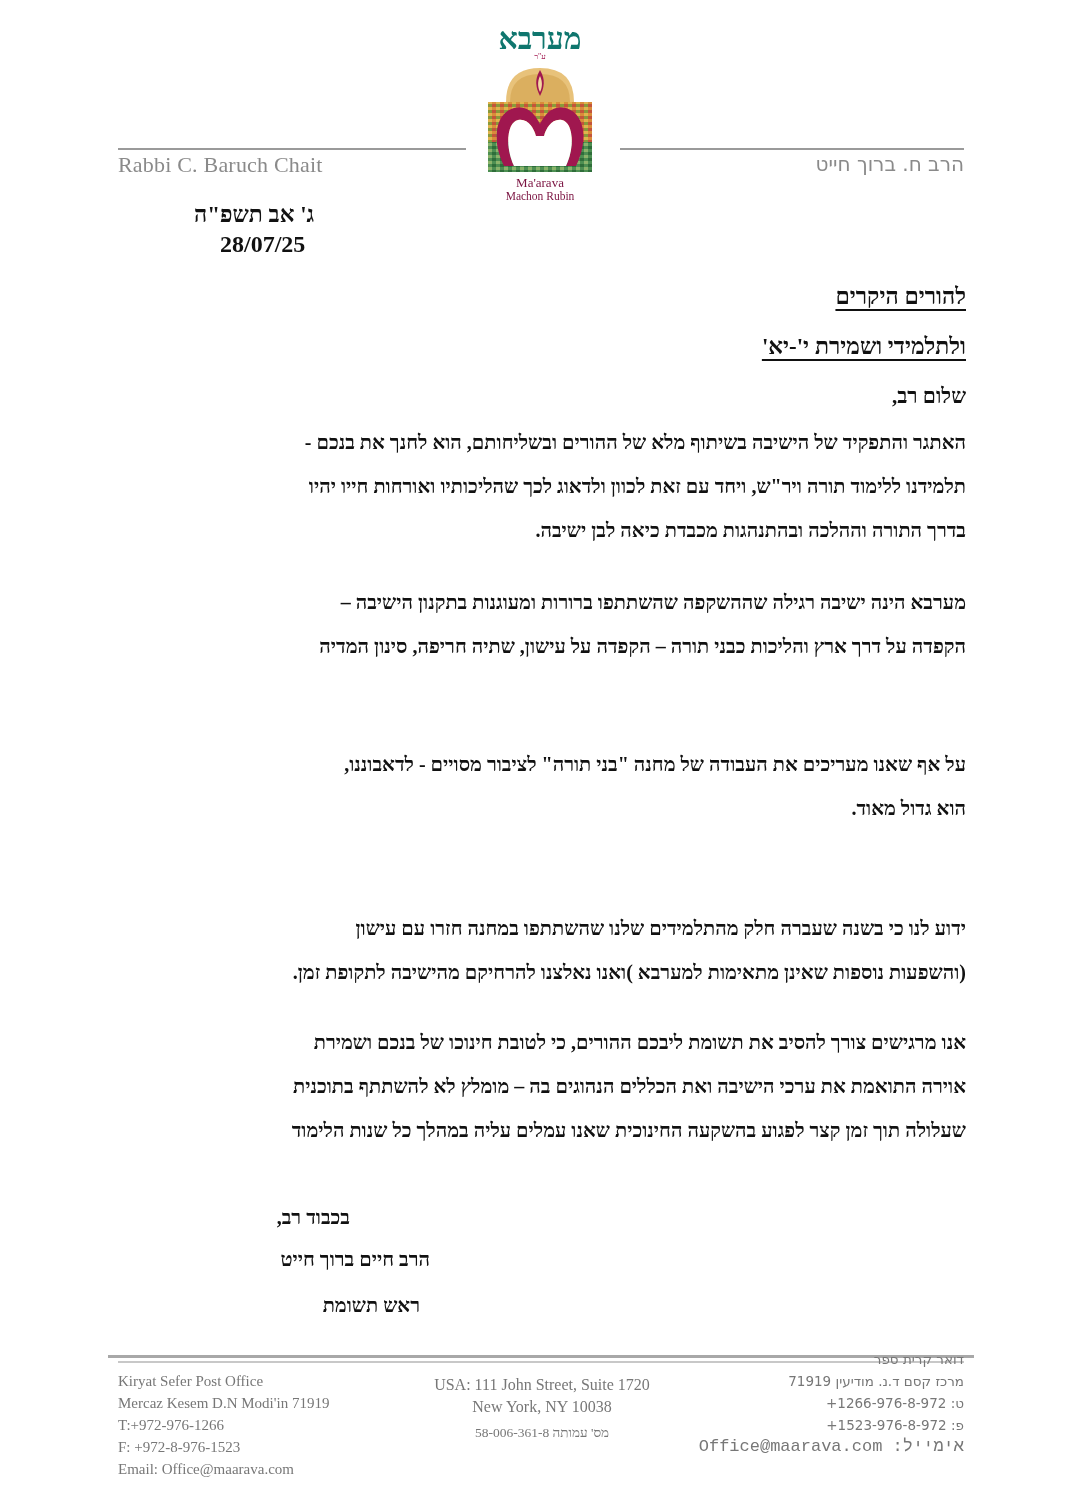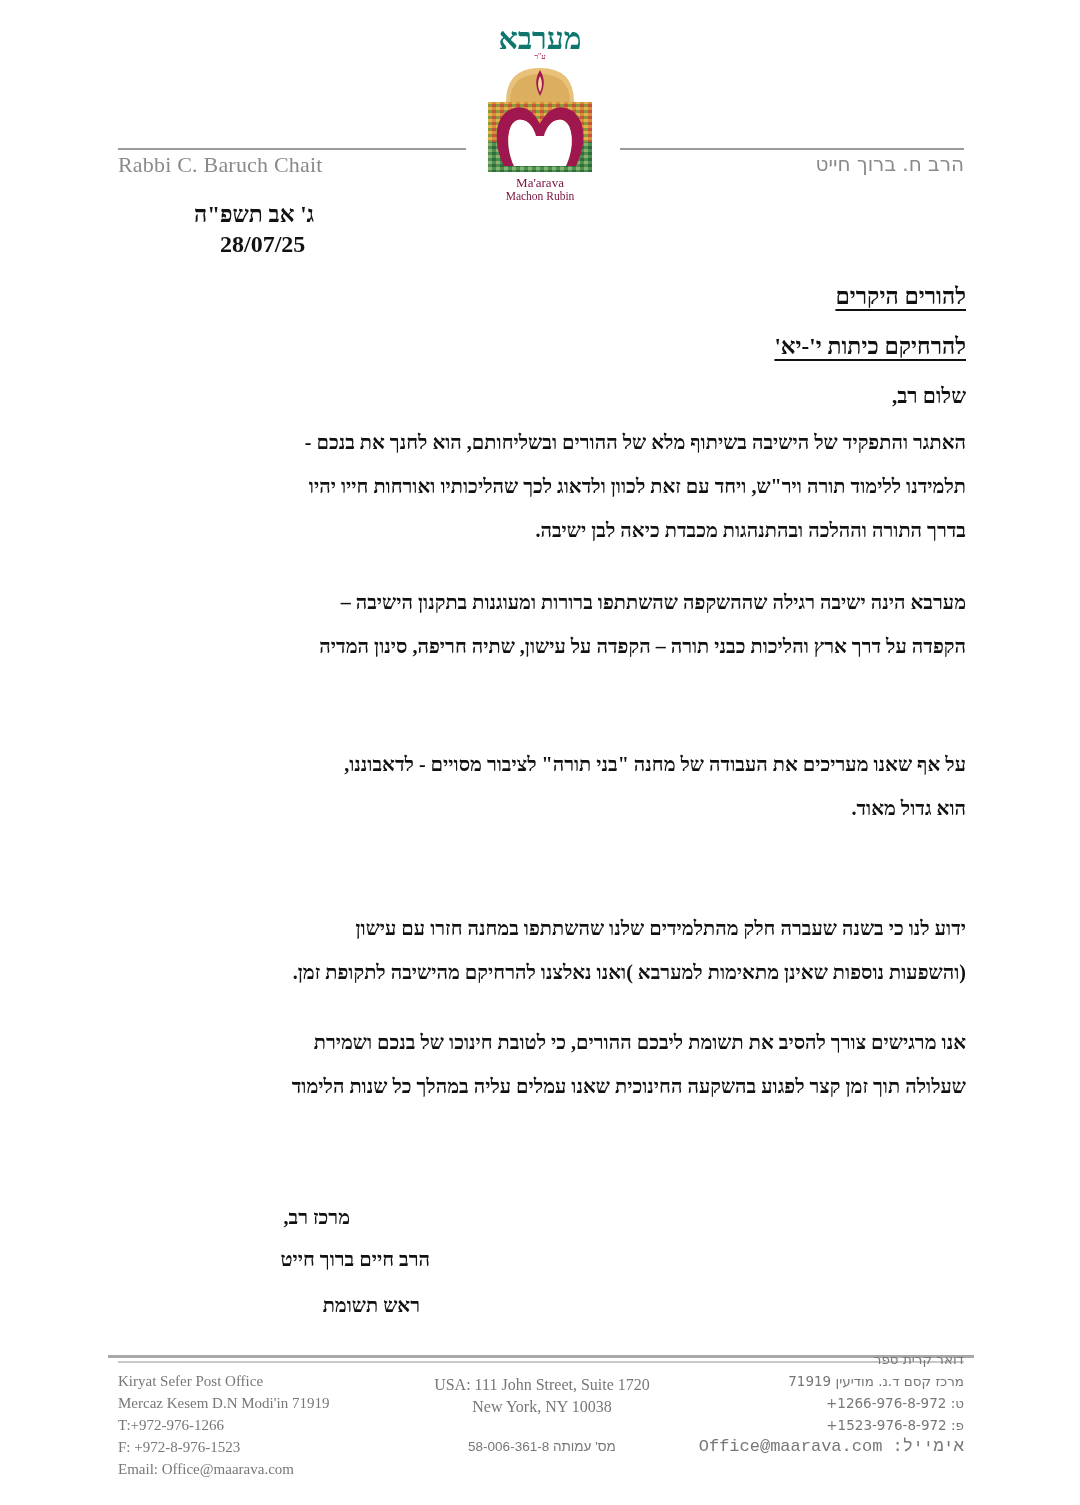--- a/index.html
+++ b/index.html
@@ -31,21 +31,21 @@
   .line { font-size:20px; white-space:nowrap; line-height:44px; height:44px; }
 
   .sig { position:absolute; direction:rtl; text-align:right; font-family:"Liberation Serif", serif; font-weight:bold; font-size:20px; white-space:nowrap; }
 
   
   .ft-line1 { position:absolute; left:108px; top:1355px; width:866px; height:3px; background:#a8a8a8; }
   .ft-line2 { position:absolute; left:118px; top:1361px; width:846px; height:2px; background:#c8c8c8; }
   .ft-col { position:absolute; font-family:"Liberation Serif", serif; font-size:15px; color:#777; line-height:22px; }
   .ft-left { left:118px; top:1370px; }
   .ft-mid { left:420px; top:1374px; width:244px; text-align:center; font-size:16px; }
-  .ft-mid .tax { margin-top:18px; direction:rtl; font-family:Liberation Sans, sans-serif; font-size:13.5px; }
+  .ft-mid .tax { margin-top:4px; direction:rtl; font-family:Liberation Serif, serif; font-size:13.5px; }
   .ft-right { right:116px; top:1348px; text-align:right; direction:rtl; font-family:"DejaVu Sans", sans-serif; font-size:13.5px; }
   .ft-right .email { font-family:Liberation Mono, monospace; font-size:17px; }
 </style>
 </head>
 <body>
 
 <div class="logo">
   <div class="logo-word">מערבא</div>
   <div class="logo-small">ע"ר</div>
   <svg class="logo-emblem" viewBox="0 0 112 112">
@@ -77,21 +77,21 @@
 
 <div class="hdr-line left"></div>
 <div class="hdr-line right"></div>
 <div class="hdr-name-en">Rabbi C. Baruch Chait</div>
 <div class="hdr-name-he">הרב ח. ברוך חייט</div>
 
 <div class="date-heb">ג' אב תשפ"ה</div>
 <div class="date-greg">28/07/25</div>
 
 <div class="body-block title" style="top:284px;">להורים היקרים</div>
-<div class="body-block title" style="top:334px;">להרחיקם כיתות י'-יא'</div>
+<div class="body-block title" style="top:334px;">ולתלמידי ושמירת י'-יא'</div>
 <div class="body-block greeting" style="top:384px;">שלום רב,</div>
 
 <div class="body-block" style="top:420px;">
   <div class="line">האתגר והתפקיד של הישיבה בשיתוף מלא של ההורים ובשליחותם, הוא לחנך את בנכם -</div>
   <div class="line">תלמידנו ללימוד תורה ויר"ש, ויחד עם זאת לכוון ולדאוג לכך שהליכותיו ואורחות חייו יהיו</div>
   <div class="line">בדרך התורה וההלכה ובהתנהגות מכבדת כיאה לבן ישיבה.</div>
 </div>
 
 <div class="body-block" style="top:580px;">
   <div class="line">מערבא הינה ישיבה רגילה שההשקפה שהשתתפו ברורות ומעוגנות בתקנון הישיבה –</div>
@@ -103,24 +103,25 @@
   <div class="line">הוא גדול מאוד.</div>
 </div>
 
 <div class="body-block" style="top:906px;">
   <div class="line">ידוע לנו כי בשנה שעברה חלק מהתלמידים שלנו שהשתתפו במחנה חזרו עם עישון</div>
   <div class="line">(והשפעות נוספות שאינן מתאימות למערבא )ואנו נאלצנו להרחיקם מהישיבה לתקופת זמן.</div>
 </div>
 
 <div class="body-block" style="top:1020px;">
   <div class="line">אנו מרגישים צורך להסיב את תשומת ליבכם ההורים, כי לטובת חינוכו של בנכם ושמירת</div>
+  <div class="line">אוירה התואמת את ערכי הישיבה ואת הכללים הנהוגים בה – מומלץ לא להשתתף בתוכנית</div>
   <div class="line">שעלולה תוך זמן קצר לפגוע בהשקעה החינוכית שאנו עמלים עליה במהלך כל שנות הלימוד</div>
 </div>
 
-<div class="sig" style="right:730px; top:1206px;">מרכז רב,</div>
+<div class="sig" style="right:730px; top:1206px;">בכבוד רב,</div>
 <div class="sig" style="right:650px; top:1248px;margin-left:32px;">הרב חיים ברוך חייט</div>
 <div class="sig" style="right:660px; top:1294px;">ראש תשומת</div>
 
 <div class="ft-line1"></div>
 <div class="ft-line2"></div>
 
 <div class="ft-col ft-left">
   <div>Kiryat Sefer Post Office</div>
   <div>Mercaz Kesem D.N Modi'in 71919</div>
   <div>T:+972-976-1266</div>

